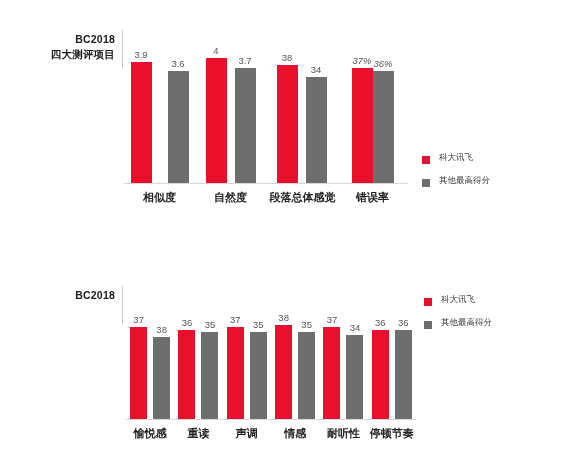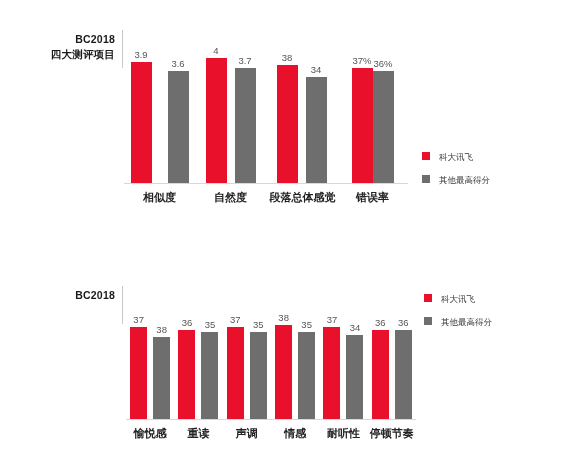--- a/index.html
+++ b/index.html
@@ -86,21 +86,21 @@
   }
   .xlabels .xl{
     text-align:center;
     white-space:nowrap;
   }
 
   
   .legend{position:absolute;}
   .legend-row{
     display:flex;
-    align-items:flex-start;
+    align-items:flex-end;
     margin-bottom:11px;
     white-space:nowrap;
   }
   .legend-swatch{
     width:8px;height:8px;display:inline-block;margin-right:9px;flex:none;
   }
   .legend-text{font-size:8.5px;color:#3a3a3a;}
 </style>
 </head>
 <body>
@@ -144,21 +144,21 @@
             <div class="bar red" style="background: rgb(232, 16, 42); height: 86.3636%;">
               <span class="vlabel">38</span>
             </div>
           </div>
           <div class="barwrap" style="width: 21px;">
             <div class="bar gray" style="background: rgb(110, 110, 110); height: 77.2727%;">
               <span class="vlabel">34</span>
             </div>
           </div>
         </div>
-        <div class="group" style="width: 64px; ">
+        <div class="group" style="width: 64px;  font-style: italic;">
           <div class="barwrap" style="width: 21px;">
             <div class="bar red" style="background: rgb(232, 16, 42); height: 84.0909%;">
               <span class="vlabel">37%</span>
             </div>
           </div>
           <div class="barwrap" style="width: 21px;">
             <div class="bar gray" style="background: rgb(110, 110, 110); height: 81.8182%;">
               <span class="vlabel">36%</span>
             </div>
           </div>

